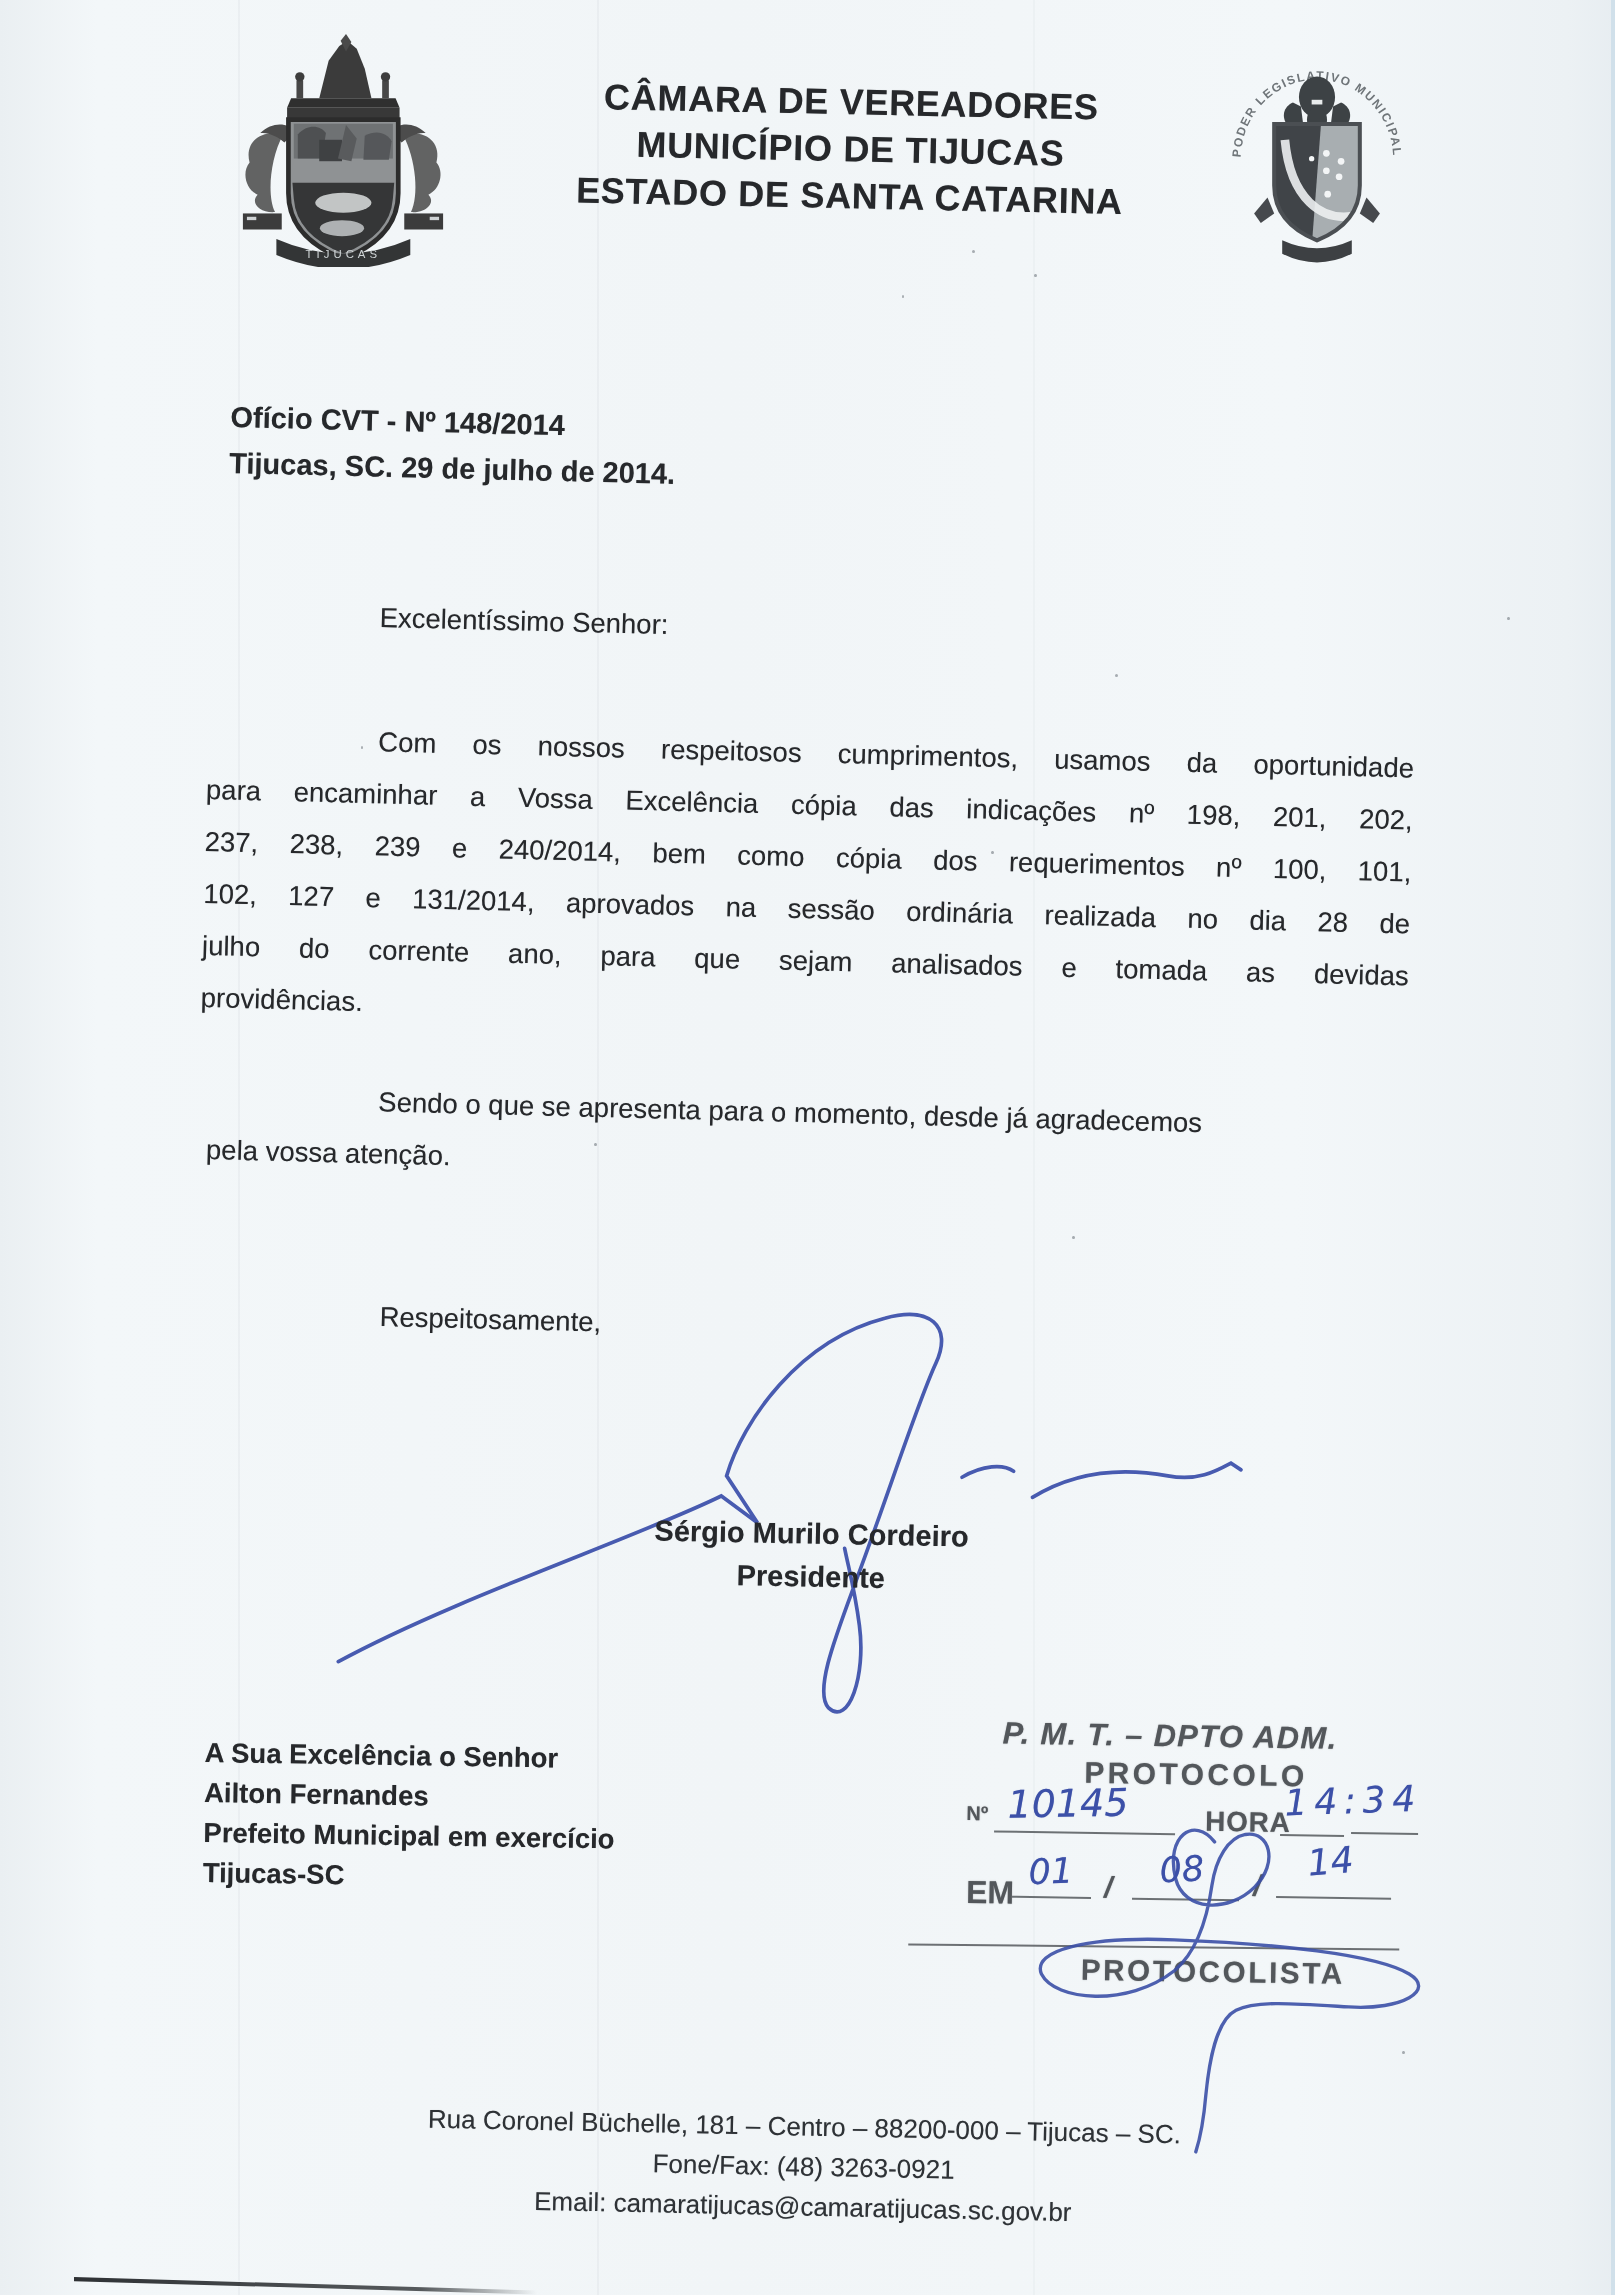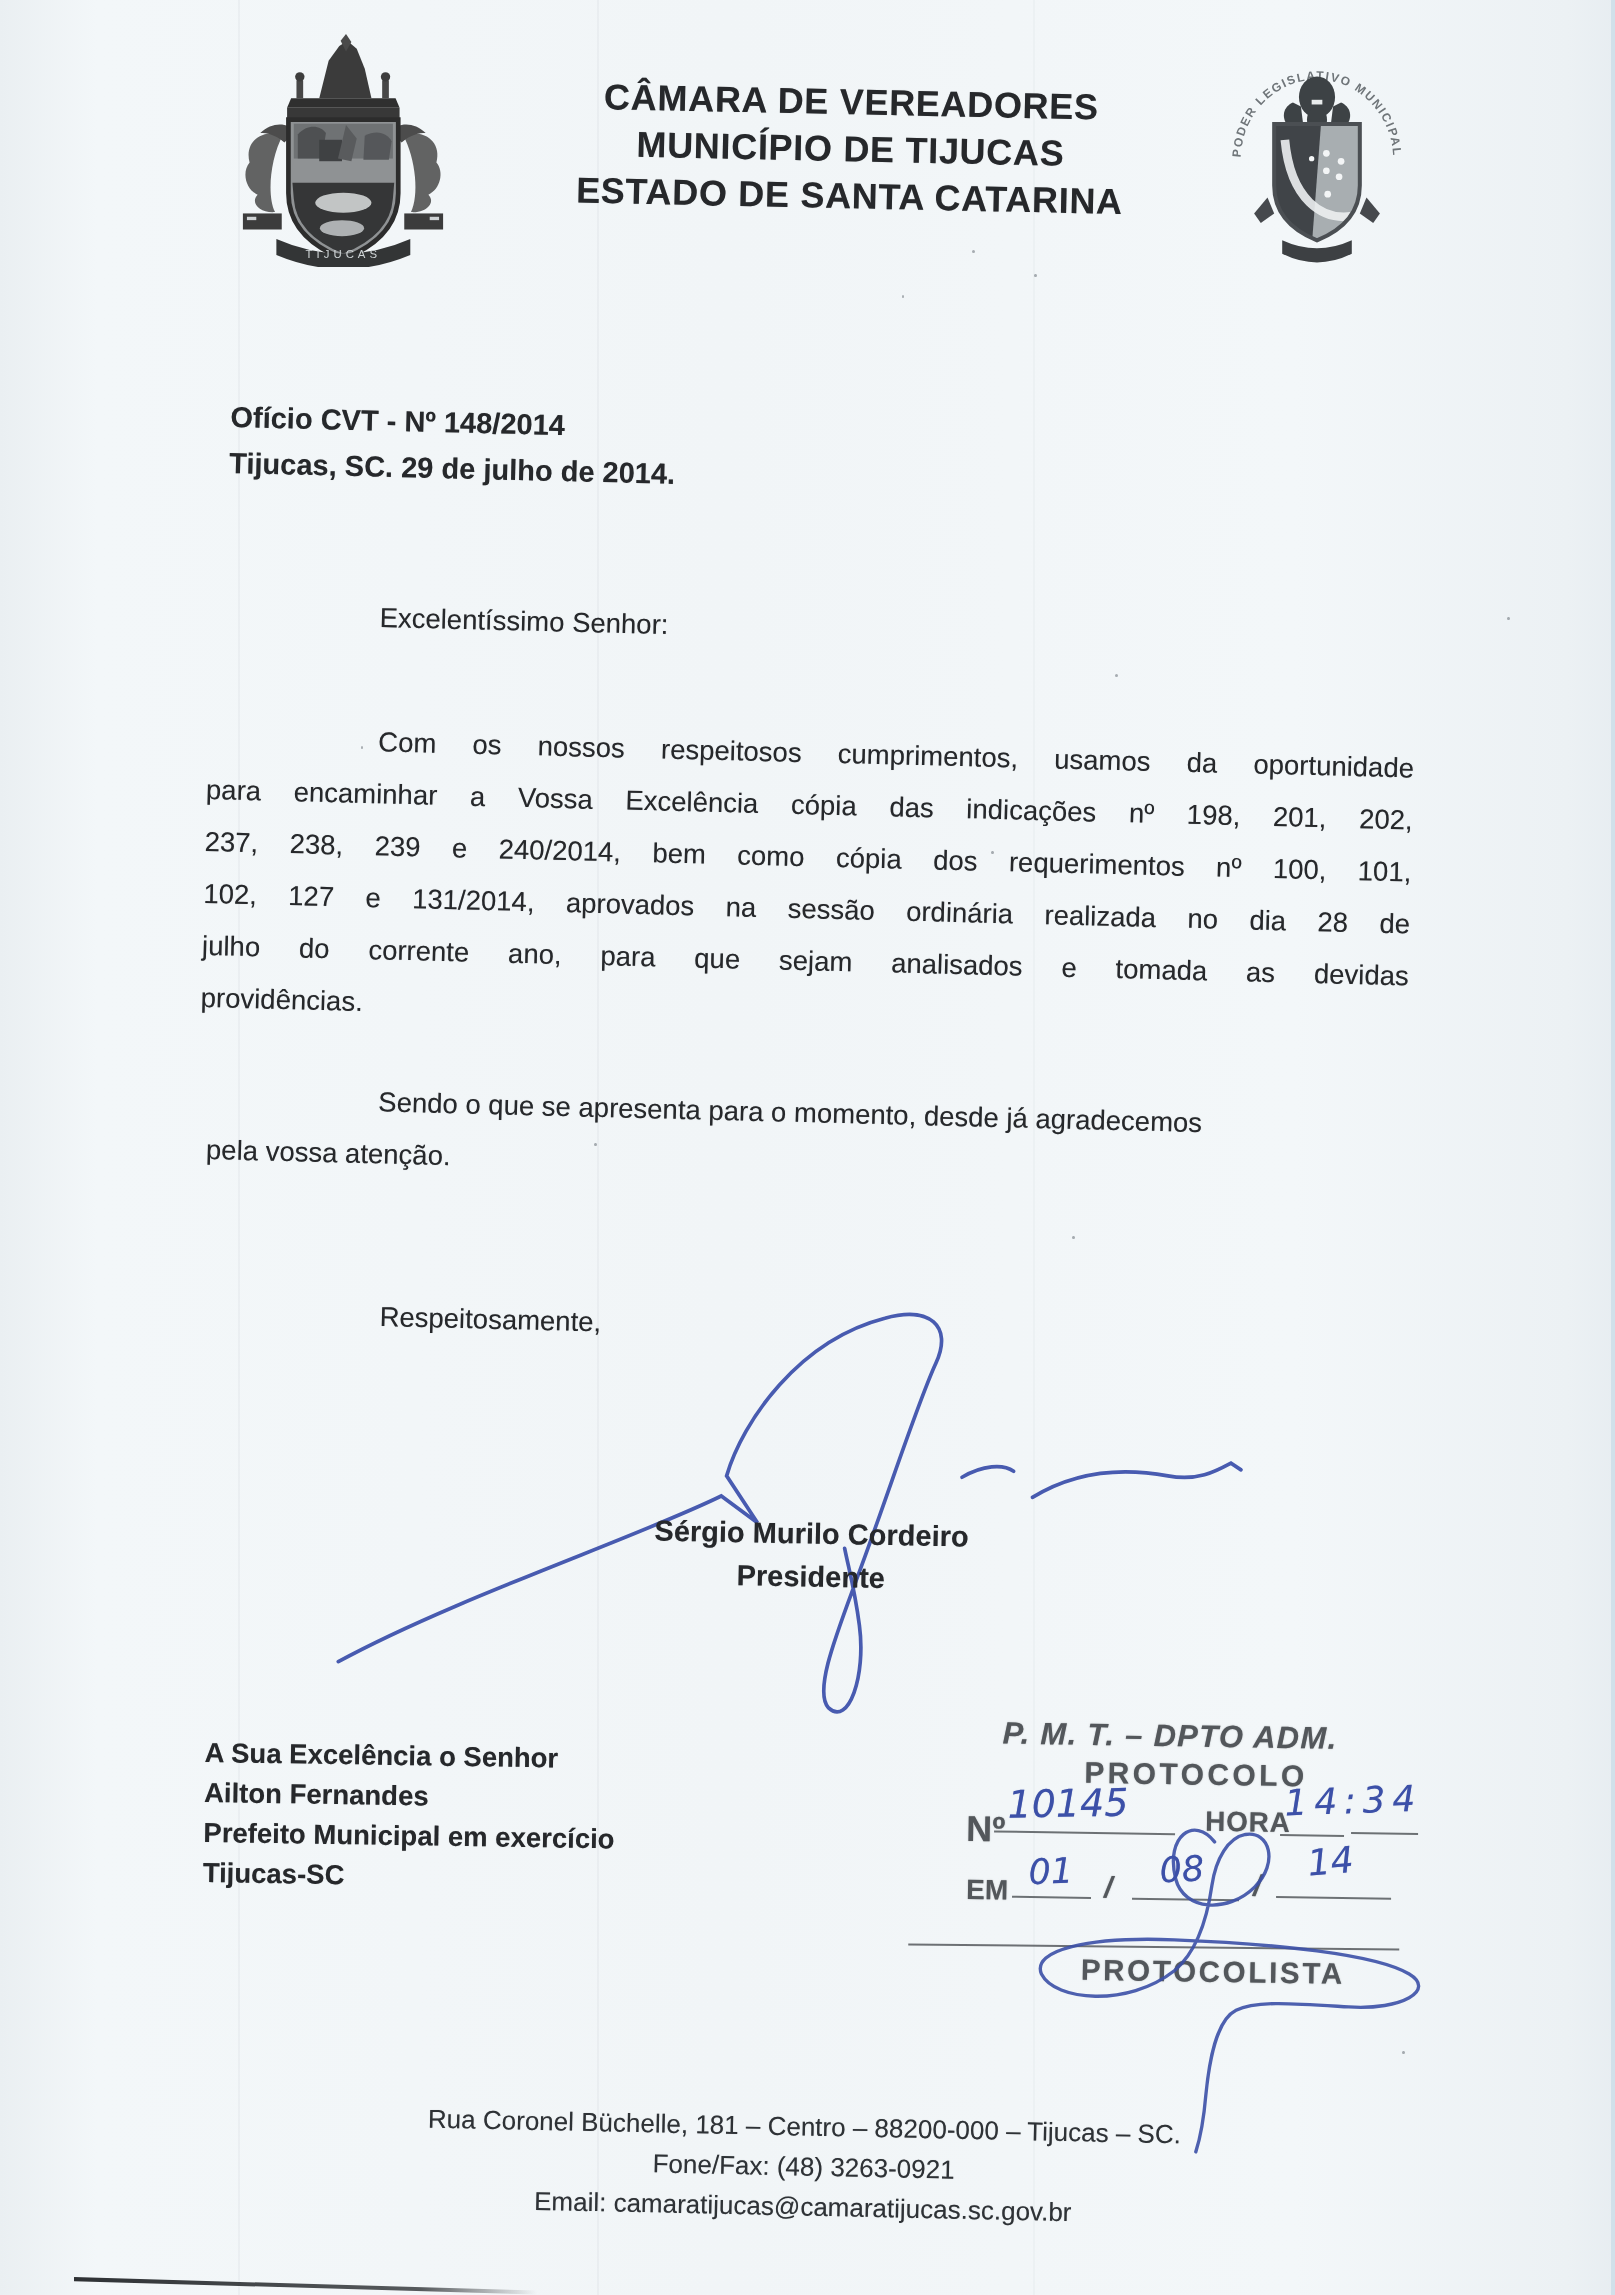--- a/index.html
+++ b/index.html
@@ -169,30 +169,30 @@
     <span class="line">A Sua Excelência o Senhor</span>
     <span class="line">Ailton Fernandes</span>
     <span class="line">Prefeito Municipal em exercício</span>
     <span class="line">Tijucas-SC</span>
   </div>
 
   <div class="abs skewD" style="left:902px;top:1707px;width:537px;height:282px">
     <div class="abs stamp-ink bold center" style="left:0;top:6.7px;width:537px;font-size:31px;font-style:italic;letter-spacing:1.3px">P. M. T. – DPTO ADM.</div>
     <div class="abs stamp-ink bold center" style="left:60px;top:46px;width:470px;font-size:30px;letter-spacing:3.4px">PROTOCOLO</div>
 
-    <div class="abs stamp-ink bold" style="left:66px;top:100px;font-size:36px">Nº</div>
+    <div class="abs stamp-ink bold" style="left:66px;top:94px;font-size:20px">Nº</div>
     <div class="abs uline" style="left:94px;top:87px;width:181px;height:35px"></div>
     <div class="abs pen" style="left:107px;top:72px;font-size:38px;transform:rotate(-2deg)">10145</div>
 
     <div class="abs stamp-ink bold" style="left:305px;top:94px;font-size:28px;letter-spacing:0.7px">HORA</div>
     <div class="abs uline" style="left:380px;top:86px;width:64px;height:35px"></div>
     <div class="abs uline" style="left:451px;top:83px;width:67px;height:35px"></div>
     <div class="abs pen" style="left:384px;top:66px;font-size:36px;letter-spacing:6.7px;transform:rotate(-3deg)">14:34</div>
 
-    <div class="abs stamp-ink bold" style="left:67px;top:166px;font-size:28px">EM</div>
+    <div class="abs stamp-ink bold" style="left:67px;top:166px;font-size:32px">EM</div>
     <div class="abs uline" style="left:113px;top:152px;width:79px;height:35px"></div>
     <div class="abs pen" style="left:129px;top:142px;font-size:35px;transform:rotate(-3deg)">01</div>
     <div class="abs stamp-ink bold" style="left:205px;top:160px;font-size:29.5px;font-style:italic">/</div>
     <div class="abs uline" style="left:233px;top:152px;width:107px;height:35px"></div>
     <div class="abs pen" style="left:260px;top:138px;font-size:35px;transform:rotate(-4deg)">08</div>
     <div class="abs stamp-ink bold" style="left:354px;top:156px;font-size:29.5px;font-style:italic">/</div>
     <div class="abs uline" style="left:377px;top:148px;width:115px;height:35px"></div>
     <div class="abs pen" style="left:408px;top:127px;font-size:36px;transform:rotate(-6deg)">14</div>
 
     <div class="abs" style="left:10px;top:235px;width:491px;border-top:2.7px solid #4b4f53;opacity:.8;transform:rotate(-0.3deg)"></div>

